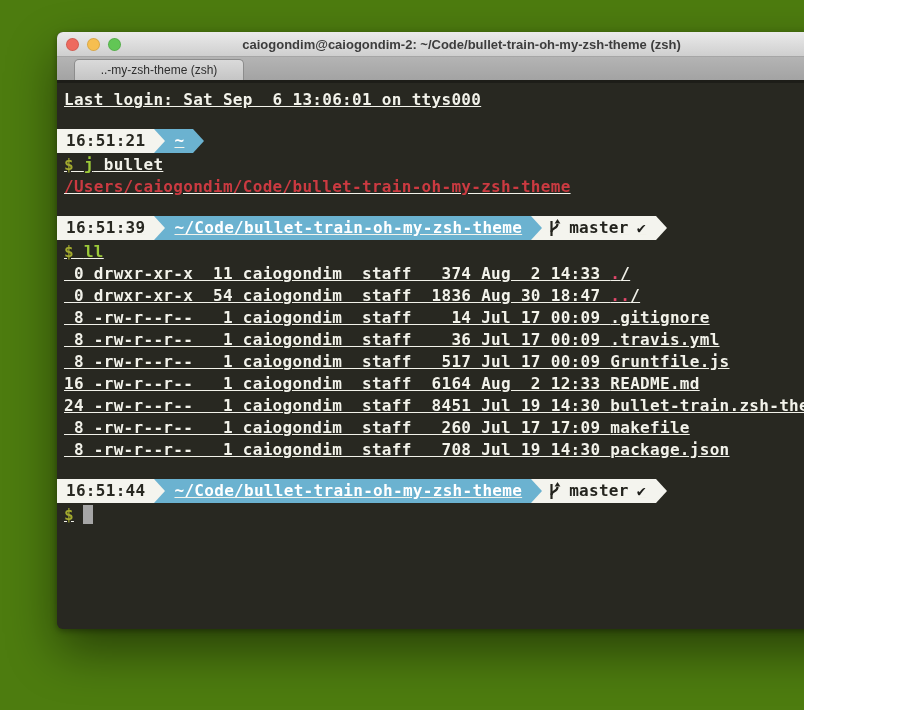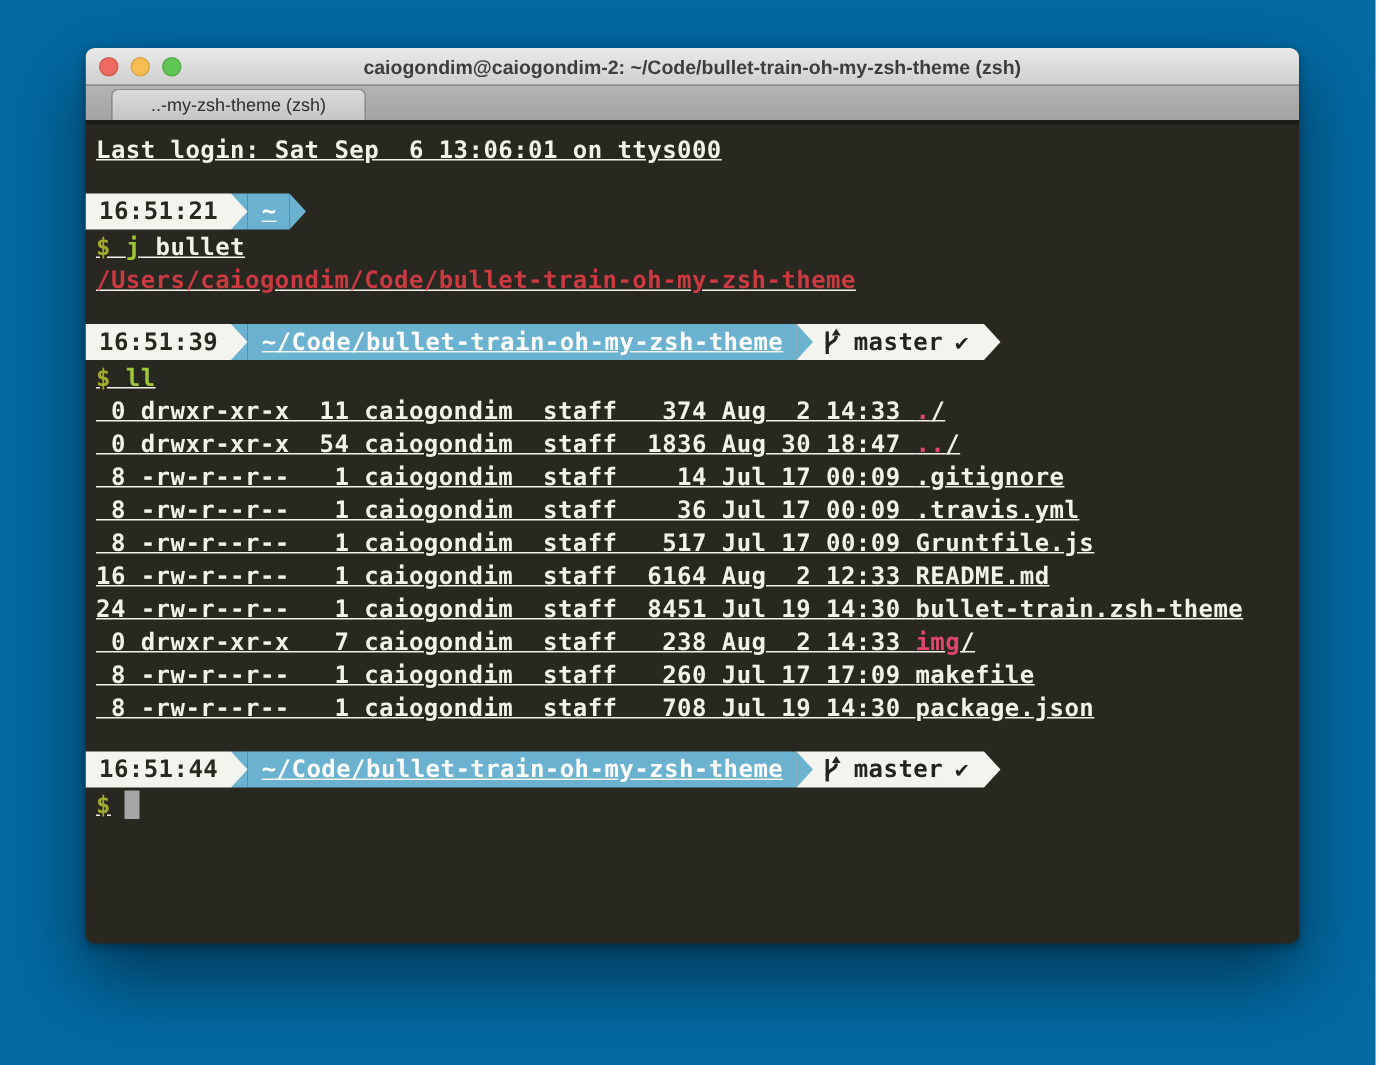--- a/index.html
+++ b/index.html
@@ -1,16 +1,16 @@
 <!DOCTYPE html>
 <html style="--c-term_bg: #282821; --c-fg: #f2f2ea; --c-seg_white: #f4f4ee; --c-cyan: #6bb2d0; --c-olive: #a3aa2e; --c-green: #9cc939; --c-red: #cb3a41; --c-pink: #e2476b; --c-cursor: #a6a6a6; --c-light_red: #ee6a5e; --c-light_yellow: #f6be50; --c-light_green: #62c655;"><head>
 <meta charset="utf-8">
 <style>
   html,body{margin:0;padding:0;}
-  .stage{width:917px;height:710px;background:#0369a1;position:relative;overflow:hidden;
+  .stage{width:804px;height:710px;background:#4d7c0f;position:relative;overflow:hidden;
          font-family:"Liberation Sans",sans-serif;}
   .window{position:absolute;left:57px;top:32px;width:809px;height:597px;border-radius:6px;
           overflow:hidden;display:flex;flex-direction:column;background:var(--c-term_bg,#282821);
           box-shadow:0 22px 50px rgba(0,0,0,.48),0 2px 6px rgba(0,0,0,.35);}
   
   .titlebar{height:24px;flex:0 0 24px;background:linear-gradient(#eaeaea,#cfcfcf);
             border-bottom:1px solid #a6a6a6;position:relative;display:flex;align-items:center;justify-content:center;}
   .traffic{position:absolute;left:9px;top:0;bottom:0;display:flex;align-items:center;gap:8px;}
   .tl{width:13px;height:13px;border-radius:50%;box-shadow:inset 0 0 0 1px rgba(0,0,0,.12);}
   .tl.red{background:var(--c-light_red,#ee6a5e);}
@@ -108,21 +108,20 @@
       <div class="line"><span class="dollar">$ </span><span class="cmd">ll</span><span></span></div>
 
 
       <div class="line"><span> 0 drwxr-xr-x  11 caiogondim  staff   374 Aug  2 14:33 </span><span class="fname dir">.</span><span>/</span></div>
       <div class="line"><span> 0 drwxr-xr-x  54 caiogondim  staff  1836 Aug 30 18:47 </span><span class="fname dir">..</span><span>/</span></div>
       <div class="line"><span> 8 -rw-r--r--   1 caiogondim  staff    14 Jul 17 00:09 </span><span class="fname">.gitignore</span></div>
       <div class="line"><span> 8 -rw-r--r--   1 caiogondim  staff    36 Jul 17 00:09 </span><span class="fname">.travis.yml</span></div>
       <div class="line"><span> 8 -rw-r--r--   1 caiogondim  staff   517 Jul 17 00:09 </span><span class="fname">Gruntfile.js</span></div>
       <div class="line"><span>16 -rw-r--r--   1 caiogondim  staff  6164 Aug  2 12:33 </span><span class="fname">README.md</span></div>
       <div class="line"><span>24 -rw-r--r--   1 caiogondim  staff  8451 Jul 19 14:30 </span><span class="fname">bullet-train.zsh-theme</span></div>
-      <div class="line"><span> 0 drwxr-xr-x   7 caiogondim  staff   238 Aug  2 14:33 </span><span class="fname dir">img</span><span>/</span></div>
       <div class="line"><span> 8 -rw-r--r--   1 caiogondim  staff   260 Jul 17 17:09 </span><span class="fname">makefile</span></div>
       <div class="line"><span> 8 -rw-r--r--   1 caiogondim  staff   708 Jul 19 14:30 </span><span class="fname">package.json</span></div>
 
       <div class="blank"></div>
 
       <div class="prow">
         <span class="seg segw">16:51:44</span>
         <span class="sep w-c"></span>
         <span class="seg segc">~/Code/bullet-train-oh-my-zsh-theme</span>
         <span class="sep c-w"></span>

